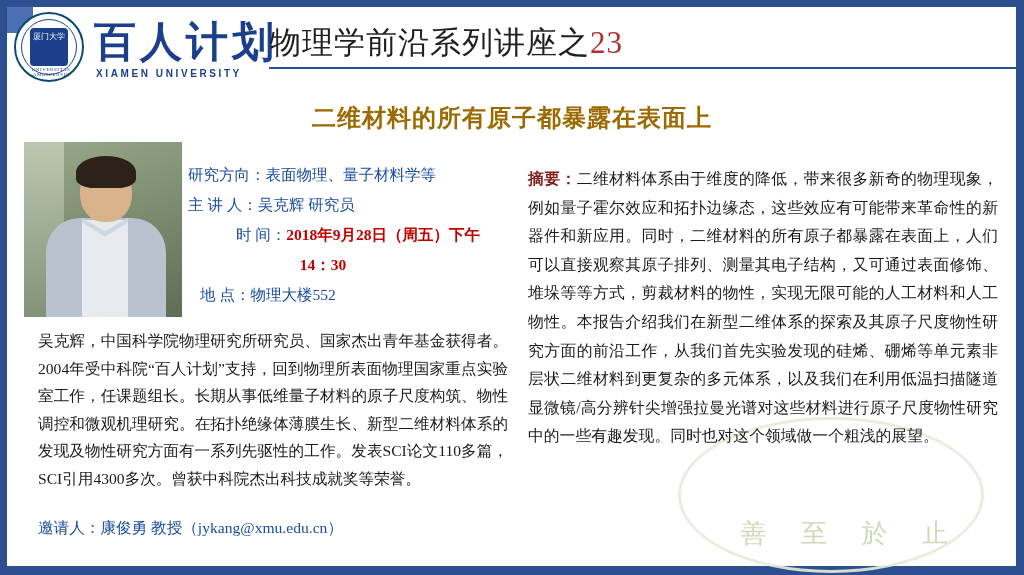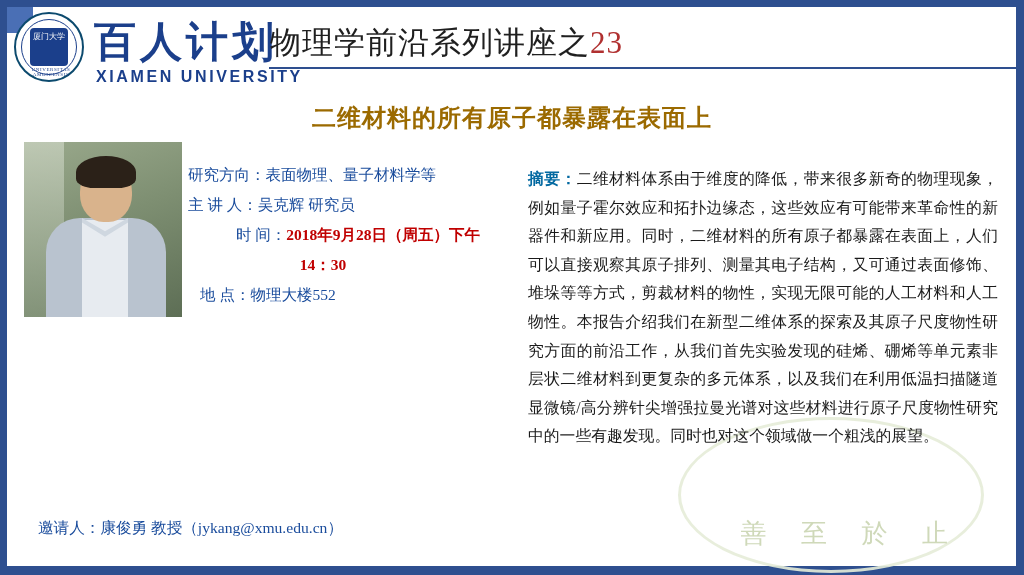--- a/index.html
+++ b/index.html
@@ -126,21 +126,21 @@
     font-size: 42px;
     font-weight: bold;
     color: #1b3f8b;
     letter-spacing: 4px;
     font-family: "Liberation Serif", serif;
   }
   .univ-en {
     position: absolute;
     left: 82px;
     top: 56px;
-    font-size: 16px;
+    font-size: 10px;
     font-weight: bold;
     color: #1b3f8b;
     letter-spacing: 2.6px;
     font-family: "Liberation Sans", sans-serif;
   }
   .series-title {
     position: absolute;
     left: 256px;
     top: 10px;
     font-size: 31px;
@@ -267,21 +267,21 @@
     position: absolute;
     left: 528px;
     top: 165px;
     width: 470px;
     font-size: 15.8px;
     line-height: 28.6px;
     color: #1a1a1a;
     text-align: justify;
   }
   .abstract-label {
-    color: #0369a1;
+    color: #7f1d1d;
     font-weight: bold;
   }
 </style>
 </head>
 <body>
 
 <div class="poster">
 
   <div class="edge-top"></div>
   <div class="edge-bottom"></div>
@@ -324,20 +324,21 @@
     <div class="info-line">主 讲 人：吴克辉 研究员</div>
     <div class="info-line line-time">
       <span>时 间：</span><span class="info-red">2018年9月28日（周五）下午</span>
     </div>
     <div class="info-line line-time2 info-red">14：30</div>
     <div class="info-line line-place">
       <span>地 点：</span><span>物理大楼552</span>
     </div>
   </div>
 
+  <div class="bio">吴克辉，中国科学院物理研究所研究员、国家杰出青年基金获得者。2004年受中科院“百人计划”支持，回到物理所表面物理国家重点实验室工作，任课题组长。长期从事低维量子材料的原子尺度构筑、物性调控和微观机理研究。在拓扑绝缘体薄膜生长、新型二维材料体系的发现及物性研究方面有一系列先驱性的工作。发表SCI论文110多篇，SCI引用4300多次。曾获中科院杰出科技成就奖等荣誉。</div>
 
   <div class="invite">邀请人：康俊勇 教授（jykang@xmu.edu.cn）</div>
 
   <div class="abstract">
     <span class="abstract-label">摘要：</span><span>二维材料体系由于维度的降低，带来很多新奇的物理现象，例如量子霍尔效应和拓扑边缘态，这些效应有可能带来革命性的新器件和新应用。同时，二维材料的所有原子都暴露在表面上，人们可以直接观察其原子排列、测量其电子结构，又可通过表面修饰、堆垛等等方式，剪裁材料的物性，实现无限可能的人工材料和人工物性。本报告介绍我们在新型二维体系的探索及其原子尺度物性研究方面的前沿工作，从我们首先实验发现的硅烯、硼烯等单元素非层状二维材料到更复杂的多元体系，以及我们在利用低温扫描隧道显微镜/高分辨针尖增强拉曼光谱对这些材料进行原子尺度物性研究中的一些有趣发现。同时也对这个领域做一个粗浅的展望。</span>
   </div>
 
 </div>
 
 </body></html>

